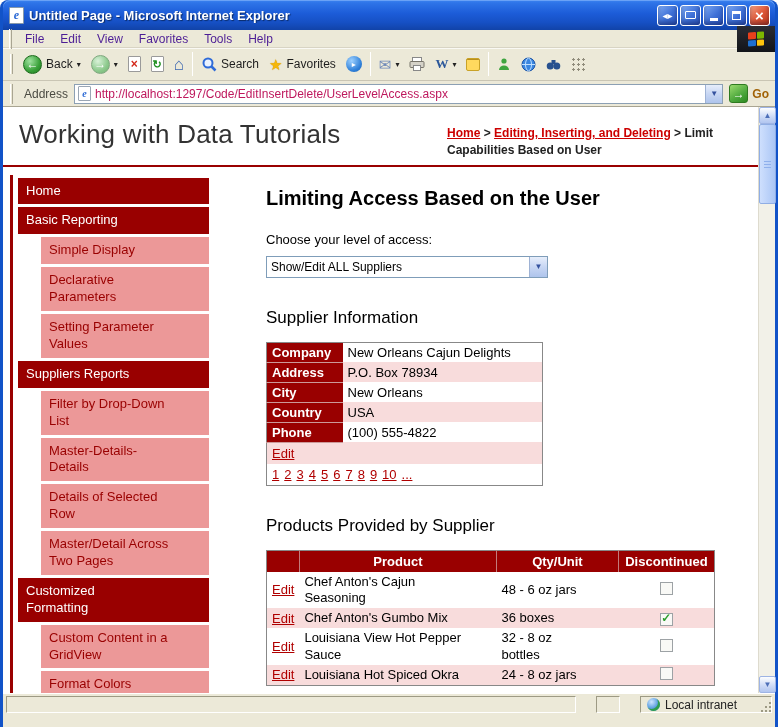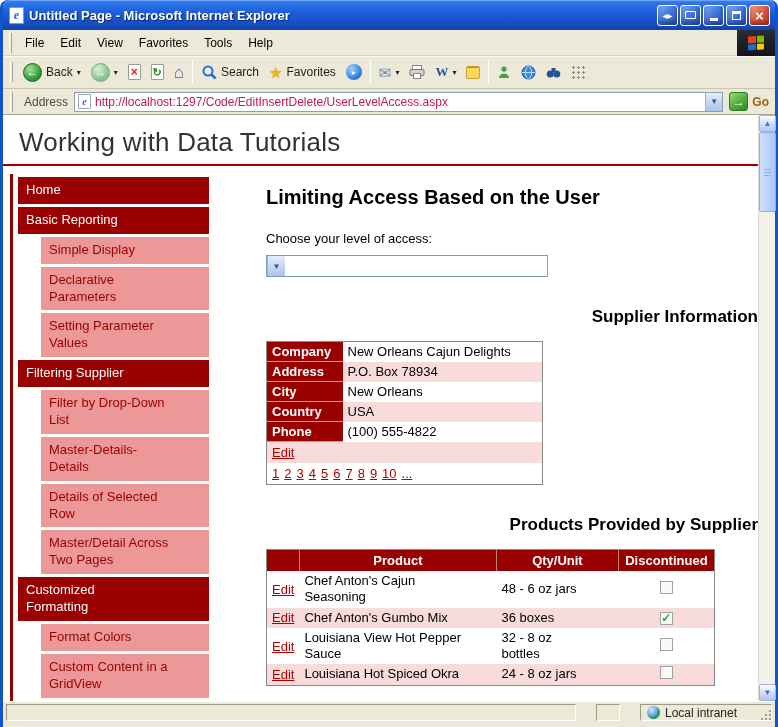--- a/index.html
+++ b/index.html
@@ -23,22 +23,22 @@
     box-shadow:inset 0 -3px 4px rgba(0,0,40,.35); display:flex; align-items:center;
     justify-content:center; font-size:10px; cursor:pointer; }
   .win-btn.close { background:linear-gradient(135deg,#F3A083 0%,#DE5839 50%,#C03A1C 100%);
     font-size:15px; font-weight:bold; }
   .glyph-min { width:8px; height:3px; background:#fff; margin-top:9px; }
   .glyph-max { width:9px; height:9px; border:1px solid #fff; border-top:3px solid #fff; }
   .glyph-monitor { width:11px; height:8px; border:1px solid #fff; border-radius:1px; }
 
   
   .win-body { background:#ECE9D8; height:724px; }
-  .menubar { height:26px; display:flex; align-items:center; padding-left:4px;
-    border-bottom:1px solid #D8D4C4; font-size:12px; color:#000000; }
+  .menubar { height:18px; display:flex; align-items:center; padding-left:4px;
+    border-bottom:1px solid #D8D4C4; font-size:12px; color:#4c1d95; }
   .menu-item { padding:4px 8px; cursor:pointer; }
   .menu-spacer { flex:1; }
   .brand { width:38px; height:26px; background:linear-gradient(180deg,#2A2C34,#121419);
     display:flex; align-items:center; justify-content:center; }
   .flag { width:16px; height:14px; display:grid; grid-template-columns:1fr 1fr; gap:1px;
     transform:skewY(-4deg); }
   .flag i { display:block; border-radius:1px; }
 
   .grip { width:3px; height:20px; border-left:1px solid #fff; border-right:1px solid #A9A592;
     margin:0 5px 0 2px; flex:none; }
@@ -109,21 +109,21 @@
 
   .main { flex:1; padding:12px 0 0 57px; font-size:13px; color:#000; }
   .main-title { font-size:20px; font-weight:bold; }
   .access-label { margin-top:22px; }
   .xp-select { margin-top:9px; width:282px; height:22px; border:1px solid #7F9DB9; background:#fff;
     display:flex; align-items:center; cursor:pointer; }
   .xp-select .val { flex:1; padding-left:4px; font-size:12px; }
   .xp-select .btn { width:18px; height:20px; display:flex; align-items:center; justify-content:center;
     font-size:8px; color:#33519E; border-left:1px solid #9EB2D4;
     background:linear-gradient(180deg,#E7EEFB,#C7D6F3 50%,#AEC4EC); }
-  .sec-title { font-size:17px; font-weight:bold; margin-top:30px;text-align:right; }
+  .sec-title { font-size:17px; font-weight:normal; margin-top:30px; }
 
   table { border-collapse:collapse; font-size:13px; }
   .dv { margin-top:14px; border:1px solid #888; }
   .dv th { background:#990000; color:#fff; text-align:left; font-weight:bold; padding:2px 5px;
     width:76px; border-bottom:1px solid #C99; }
   .dv td { padding:2px 5px; width:200px; }
   .dv tr.alt { background:#F8DCDC; }
   .dv .span-row td { padding:3px 5px; }
   a.edit-link, .pager a { color:#B00000; text-decoration:underline; cursor:pointer; }
   .pager a { margin-right:5px; }
@@ -309,45 +309,53 @@
       <span class="go-btn">
         <span class="go-ico">→</span>
         <span class="go-label">Go</span>
       </span>
     </div>
 
     <div class="page">
       <div class="page-inner">
         <div class="page-header">
           <div class="site-title">Working with Data Tutorials</div>
+          <div class="breadcrumb">
+            <a>Home</a>
+            <span>&gt;</span>
+            <a>Editing, Inserting, and Deleting</a>
+            <span>&gt;</span>
+            <span class="crumb-current">Limit Capabilities Based on User</span>
+          </div>
         </div>
 
         <div class="page-body">
 
           <div class="sidebar">
             <div class="s-item s-section"><span>Home</span></div>
             <div class="s-item s-section"><span>Basic Reporting</span></div>
             <div class="s-item s-sub"><span>Simple Display</span></div>
             <div class="s-item s-sub"><span>Declarative Parameters</span></div>
             <div class="s-item s-sub"><span>Setting Parameter Values</span></div>
-            <div class="s-item s-section"><span>Filtering Supplier</span></div>
+            <div class="s-item s-section"><span>Suppliers Reports</span></div>
             <div class="s-item s-sub"><span>Filter by Drop-Down List</span></div>
             <div class="s-item s-sub"><span>Master-Details-Details</span></div>
             <div class="s-item s-sub"><span>Details of Selected Row</span></div>
             <div class="s-item s-sub"><span>Master/Detail Across Two Pages</span></div>
             <div class="s-item s-section"><span>Customized Formatting</span></div>
+            <div class="s-item s-sub"><span>Custom Content in a GridView</span></div>
             <div class="s-item s-sub"><span>Format Colors</span></div>
-            <div class="s-item s-sub"><span>Custom Content in a GridView</span></div>
 
           </div>
 
           <div class="main">
             <div class="main-title">Limiting Access Based on the User</div>
             <div class="access-label">Choose your level of access:</div>
             <div class="xp-select">
+              <span class="val">Show/Edit ALL Suppliers</span>
               <span class="btn">▼</span>
             </div>
 
             <div class="sec-title">Supplier Information</div>
             <table class="dv">
               <tbody>
                   <tr>
                 <th>Company</th>
                 <td>New Orleans Cajun Delights</td>
               </tr>

